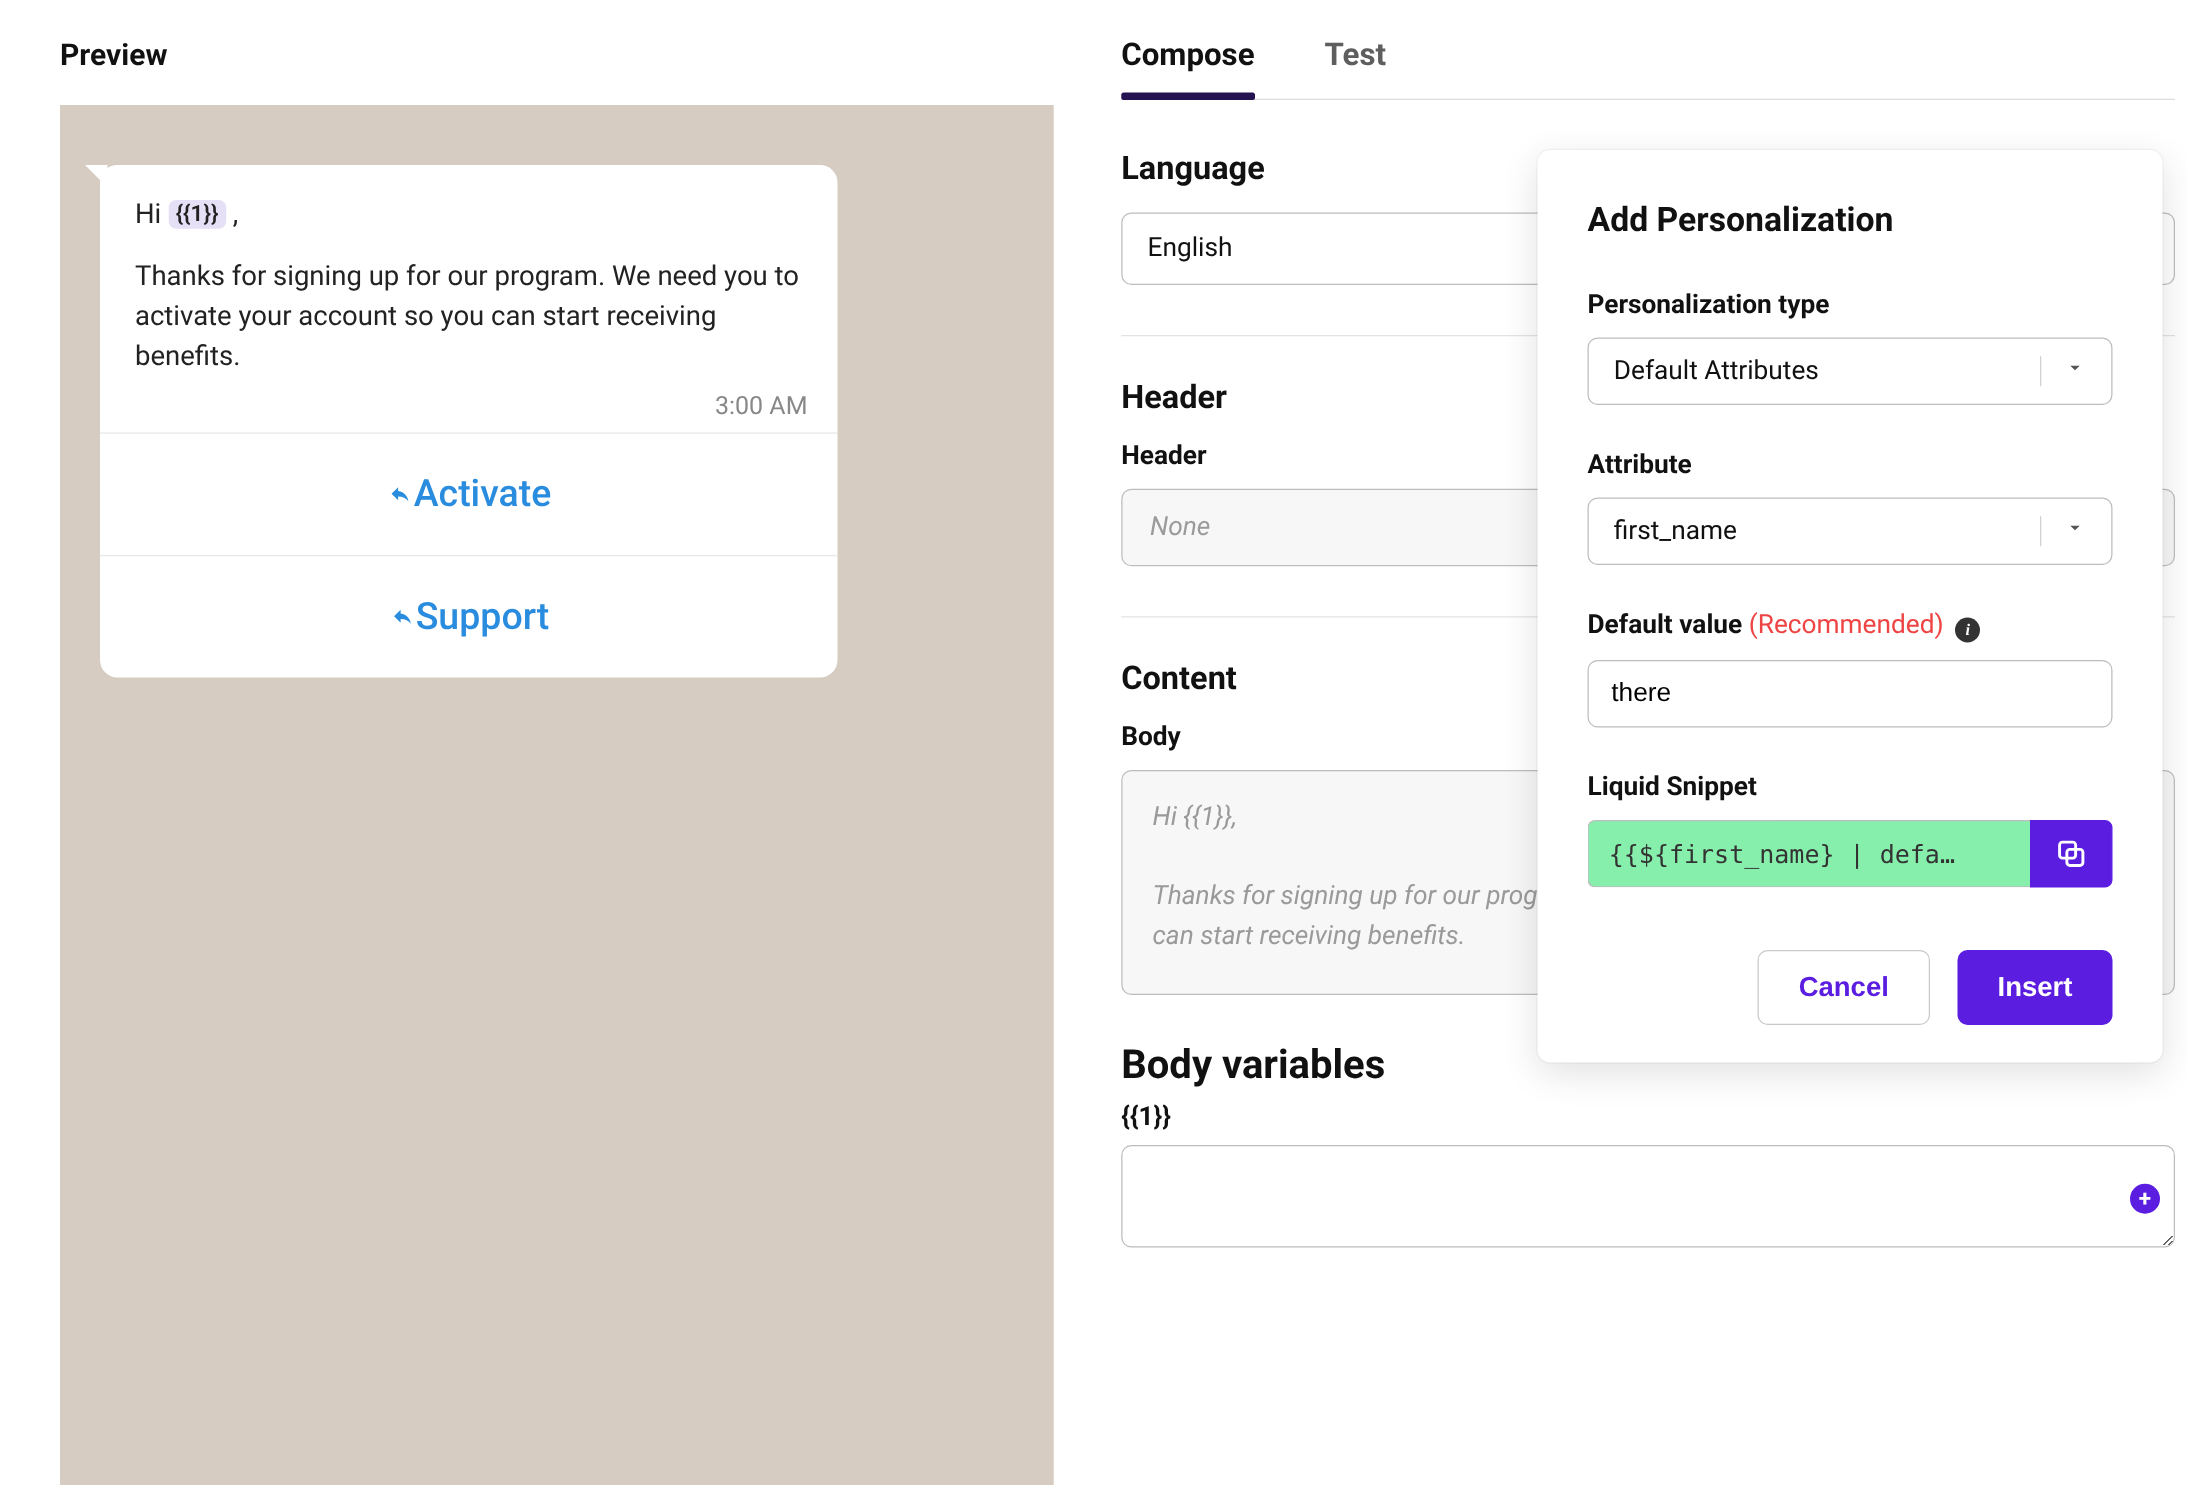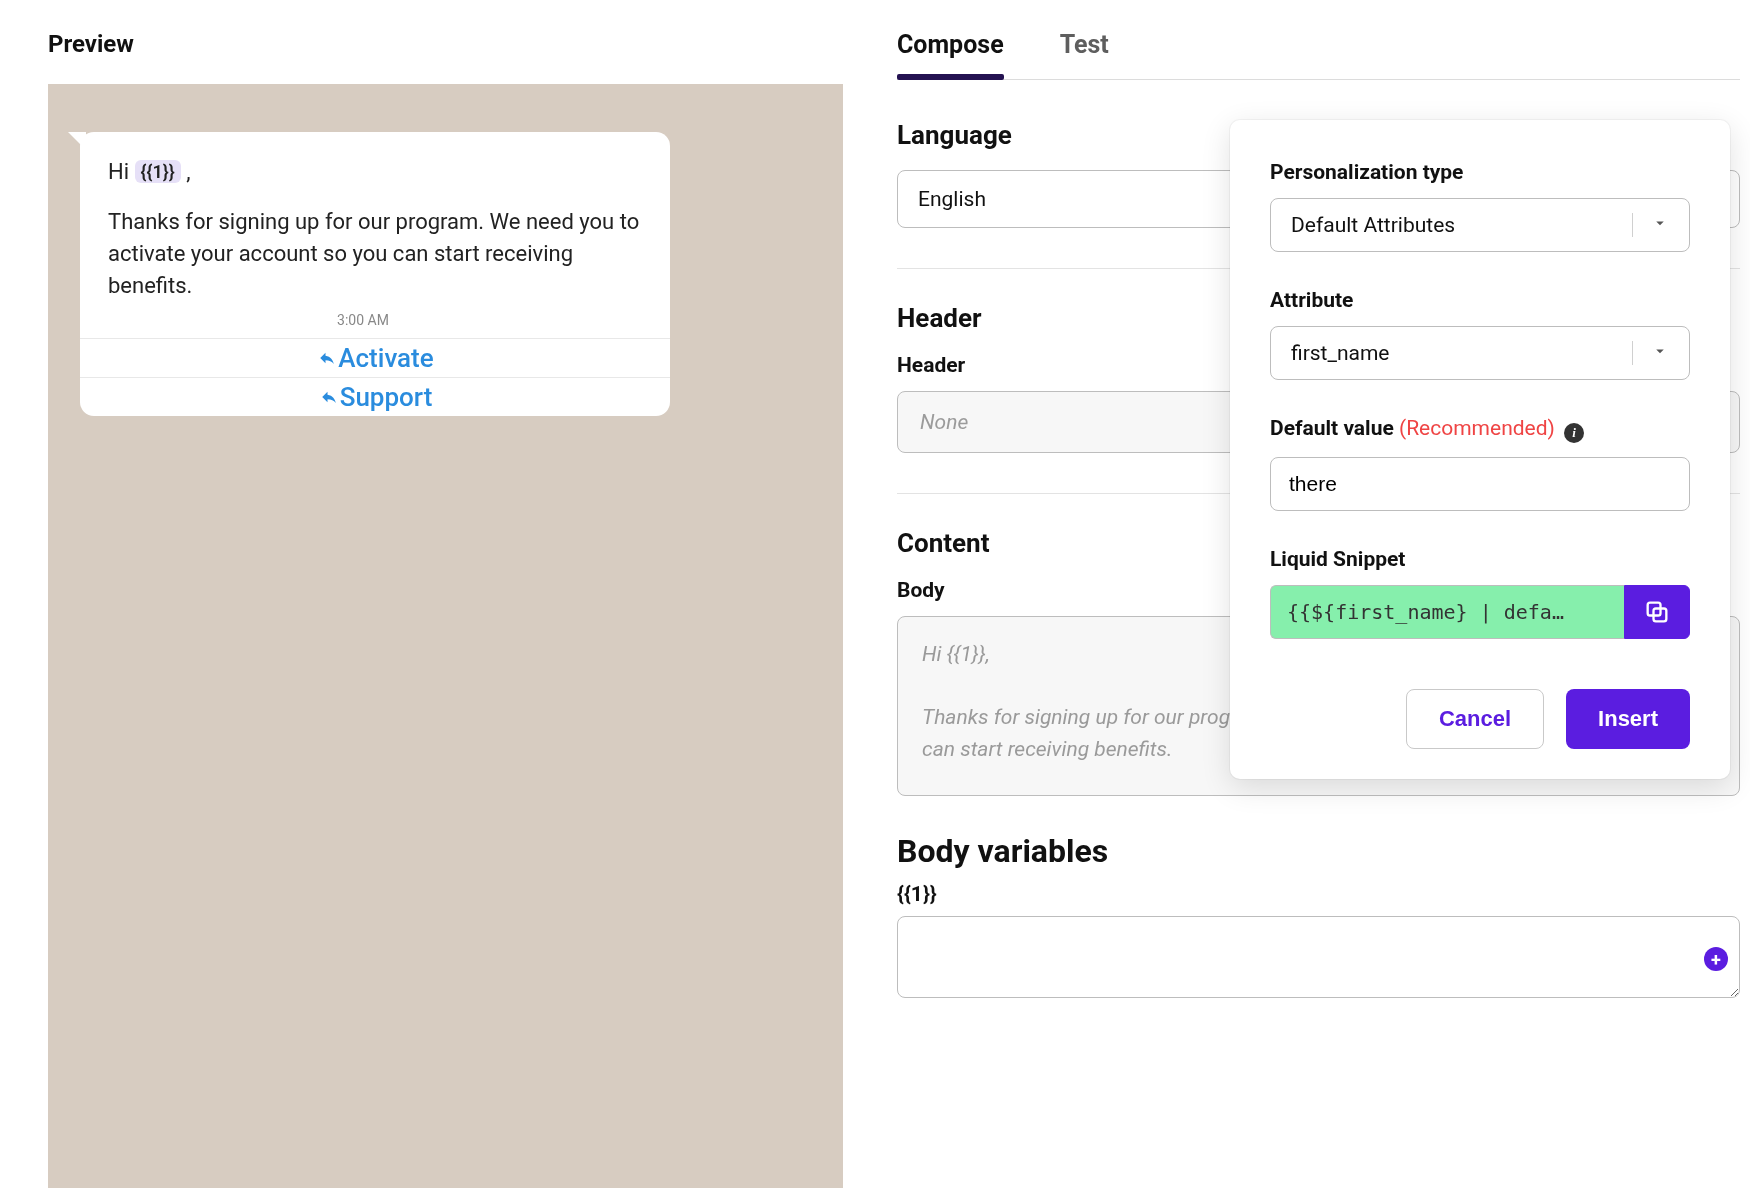--- a/index.html
+++ b/index.html
@@ -58,34 +58,34 @@
   }
   .token {
     background: #e6e0f7;
     border-radius: 6px;
     padding: 1px 6px;
     font-weight: 600;
     font-size: 18px;
     vertical-align: 1px;
   }
   .bubble-time {
-    text-align: center;
+    text-align: right;
     color: #888;
-    font-size: 14px;
+    font-size: 20px;
     padding: 0 24px 10px 0;
   }
   .bubble-action {
     border-top: 1px solid #e8e8e8;
-    padding: 4px 0;
+    padding: 31px 0;
     display: flex;
     align-items: center;
     justify-content: center;
     gap: 0;
     color: #2a8cde;
-    font-size: 26px;
+    font-size: 30px;
     font-weight: 500;
   }
   .reply-icon {
     width: 22px;
     height: 18px;
     fill: #2a8cde;
   }
 
   
   .compose-col {
@@ -371,20 +371,21 @@
 Thanks for signing up for our program. We need you to activate your account so you can start receiving benefits.</div>
 
     <div class="body-vars-title">Body variables</div>
     <div class="var-label">{{1}}</div>
     <div class="var-wrap">
       <textarea class="var-input" style=""></textarea>
       <div class="add-icon">+</div>
     </div>
 
     <div class="popover">
+      <h2>Add Personalization</h2>
 
       <div class="pop-label">Personalization type</div>
       <div class="pop-select">
         <span>Default Attributes</span>
         <span class="chev"><svg viewBox="0 0 24 24">
               <path d="M7 10l5 5 5-5z"></path>
             </svg></span>
       </div>
 
       <div class="pop-label">Attribute</div>

